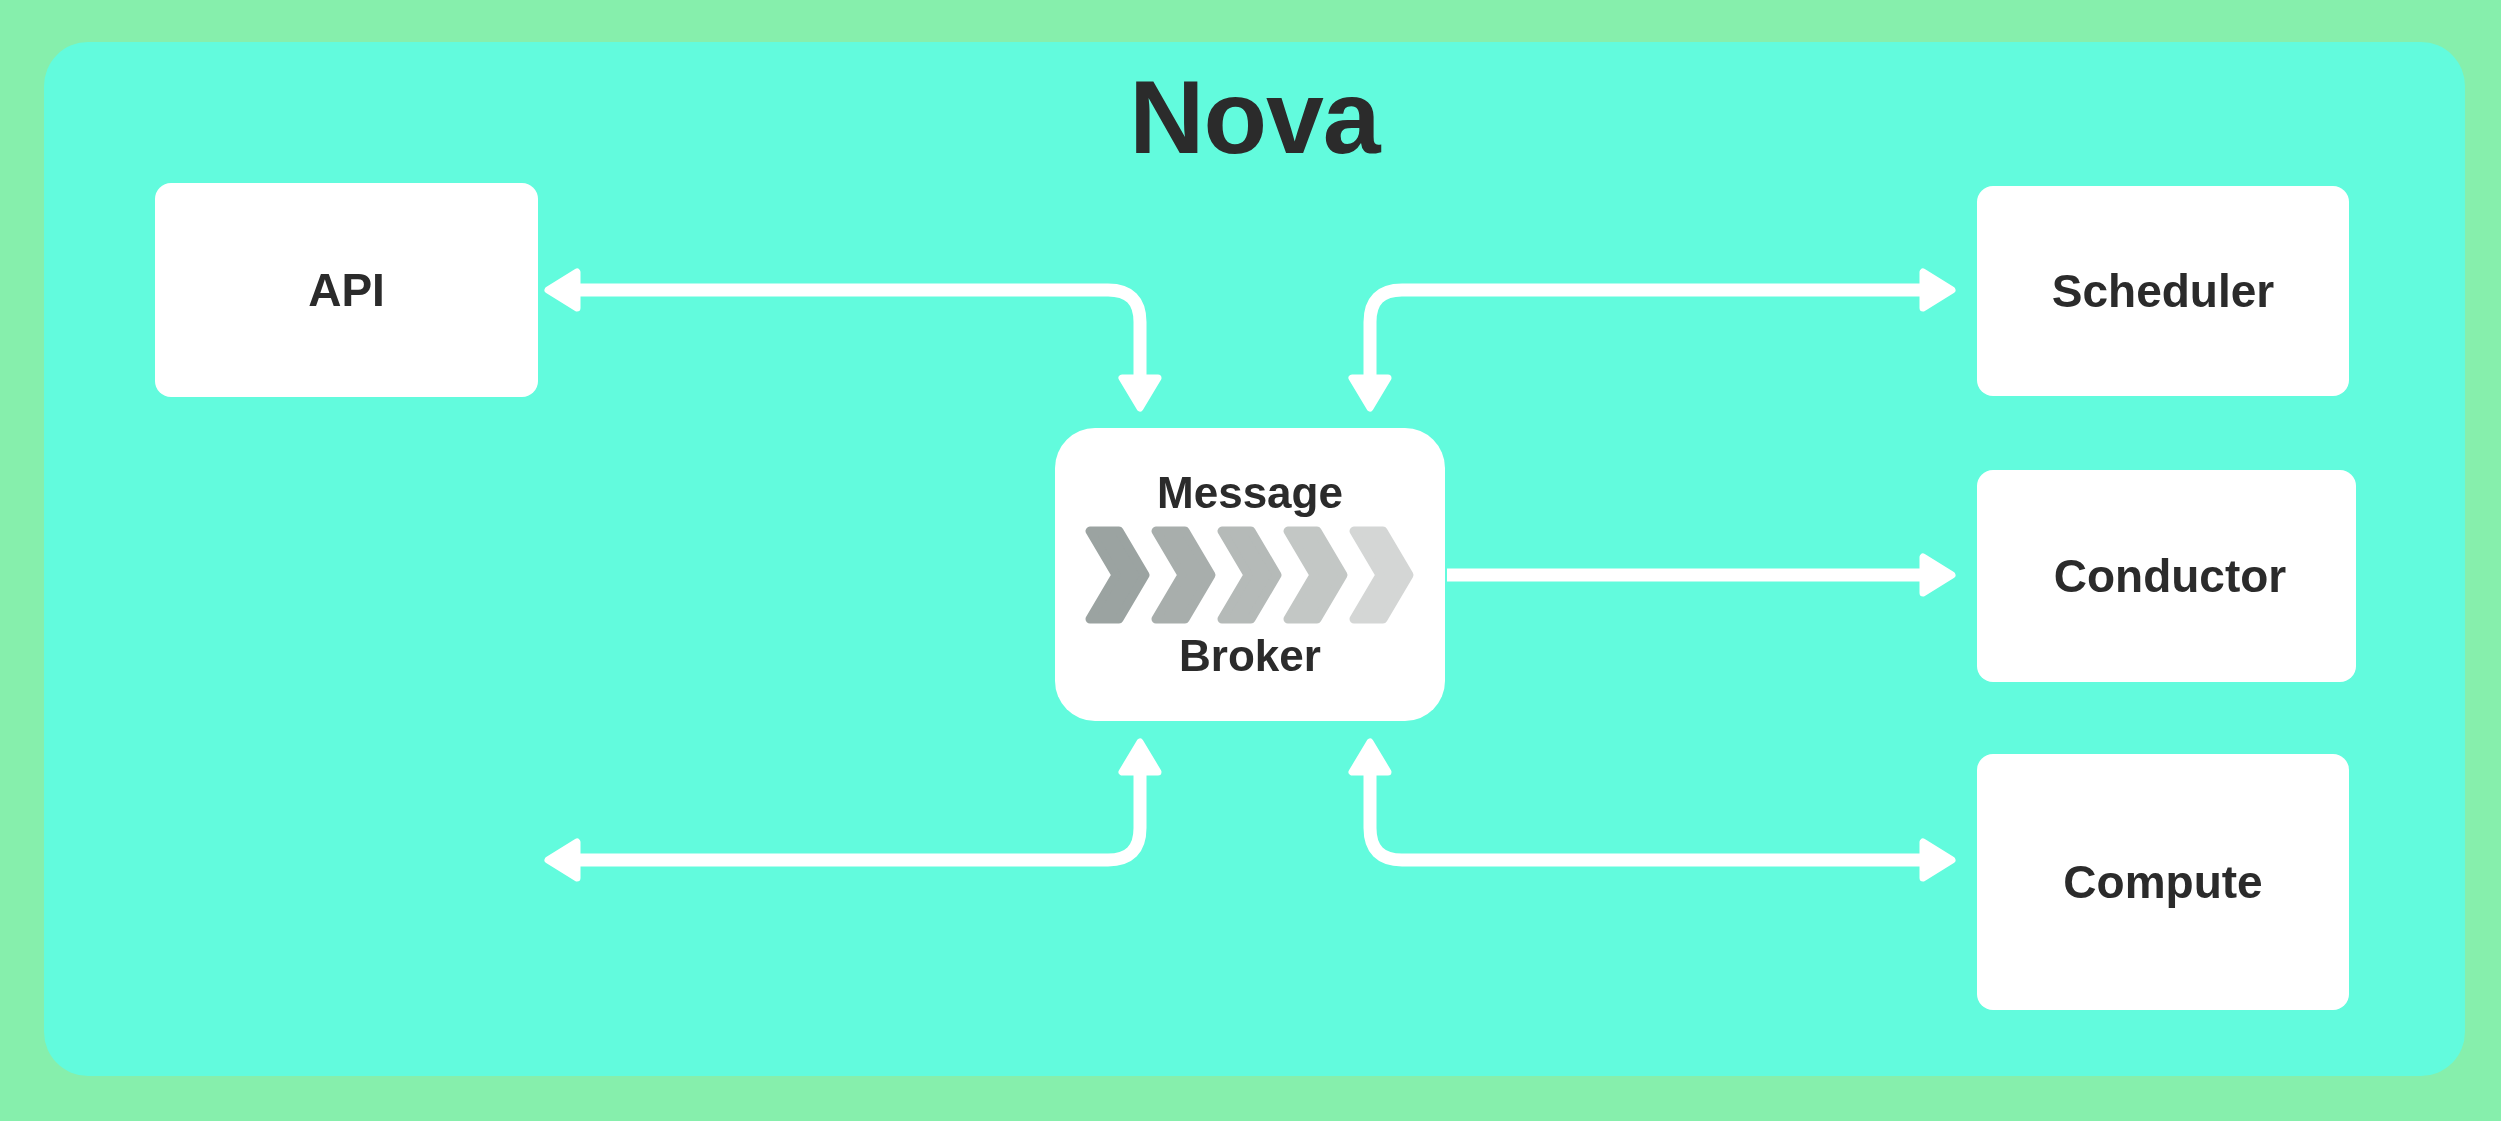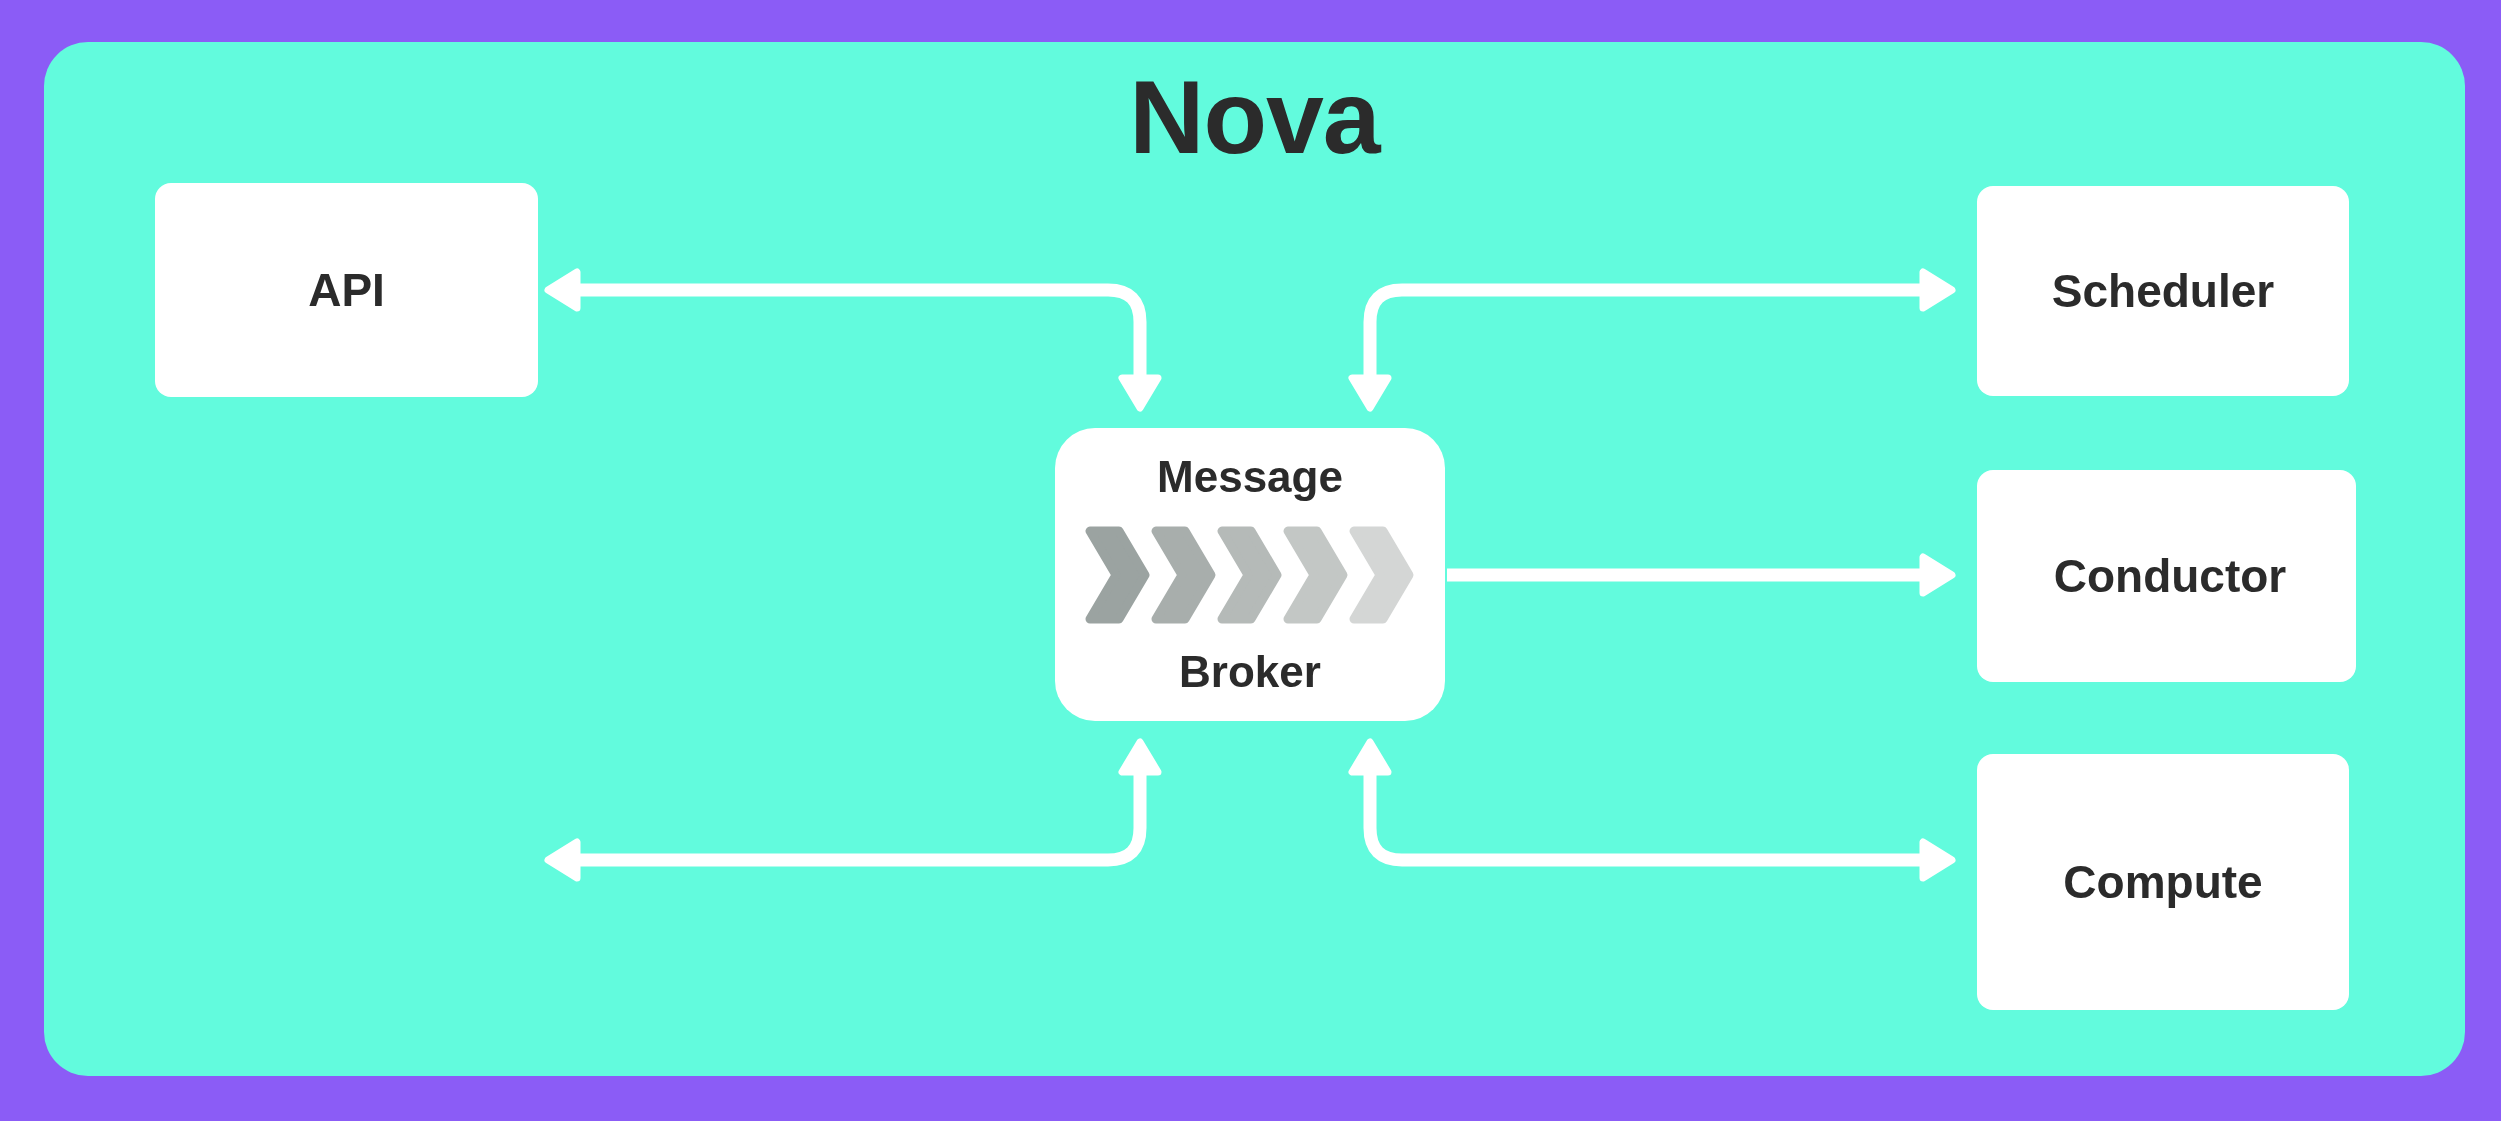--- a/index.html
+++ b/index.html
@@ -5,21 +5,21 @@
   html, body {
     margin: 0;
     padding: 0;
     background: #ffffff;
     font-family: "Liberation Sans", "DejaVu Sans", sans-serif;
   }
   .canvas {
     position: relative;
     width: 2501px;
     height: 1121px;
-    background: #8b5cf6;
+    background: #86efac;
     overflow: hidden;
   }
   .panel {
     position: absolute;
     left: 44px;
     top: 42px;
     width: 2421px;
     height: 1034px;
     border-radius: 44px;
     background: var(--color-panel-background, #62fbdd);
@@ -59,21 +59,21 @@
   .node-network { left: 155px;  top: 754px; width: 383px; height: 214px; }
   .node-scheduler { left: 1977px; top: 186px; width: 372px; height: 210px; }
   .node-conductor { left: 1977px; top: 470px; width: 372px; height: 212px; padding-left: 7px; }
   .node-compute   { left: 1977px; top: 754px; width: 372px; height: 256px; }
   .node-broker {
     left: 1055px; top: 428px; width: 390px; height: 293px;
     border-radius: 40px;
     flex-direction: column;
     justify-content: center;
     font-size: 44px;
-    gap: 16px;
+    gap: 0px;
   }
   .broker-label { line-height: 1.15; }
   .queue-icon { display: block; margin: 4px 0; }
 </style>
 </head>
 <body>
 
 <div class="canvas">
 
   <div class="panel"></div>

